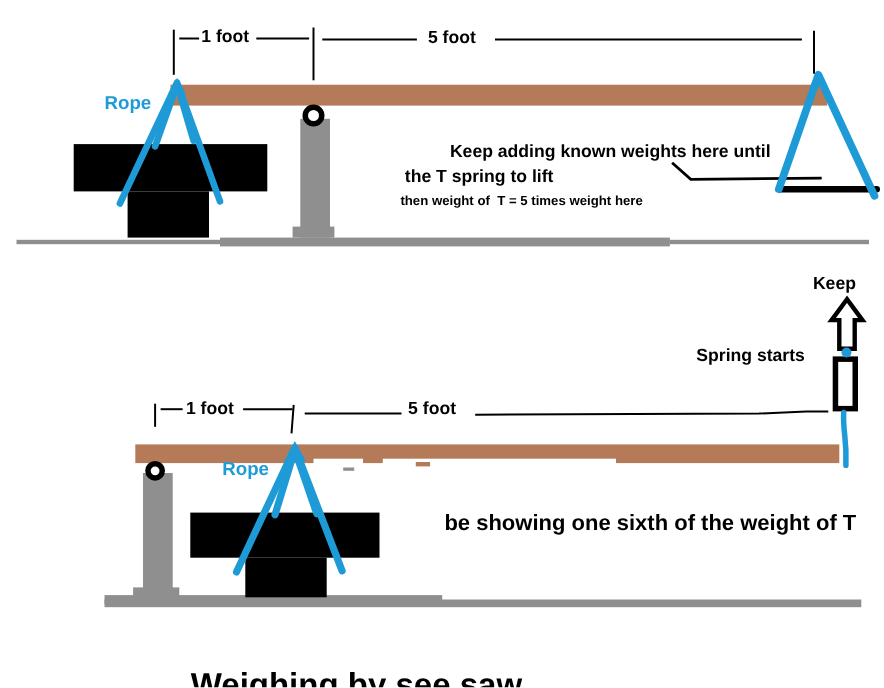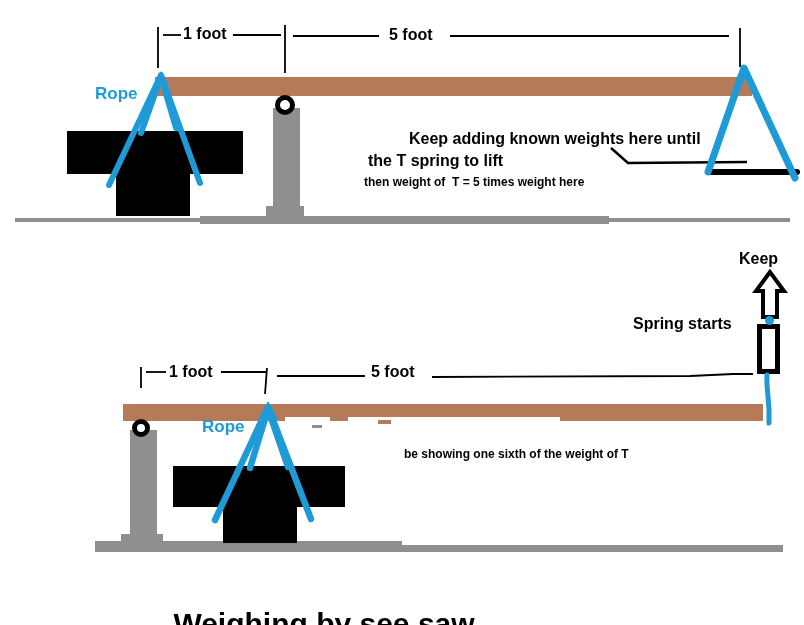--- a/index.html
+++ b/index.html
@@ -111,17 +111,17 @@
   <div class="txt blue-txt" style="left:95px;top:85px;font-size:17px;">Rope</div>
   <div class="txt" style="left:367px;top:131px;font-size:16px;margin-left:42px;">Keep adding known weights here until</div>
   <div class="txt" style="left:368px;top:153px;font-size:16px;">the T spring to lift</div>
   <div class="txt" style="left:364px;top:176px;font-size:12px;">then weight of  T = 5 times weight here</div>
 
   <div class="txt" style="left:739px;top:251px;font-size:16px;">Keep</div>
   <div class="txt" style="left:633px;top:316px;font-size:16px;">Spring starts</div>
   <div class="txt" style="left:169px;top:364px;font-size:16px;">1 foot</div>
   <div class="txt" style="left:371px;top:364px;font-size:16px;">5 foot</div>
   <div class="txt blue-txt" style="left:202px;top:418px;font-size:17px;">Rope</div>
-  <div class="txt" style="left:404px;top:448px;font-size:12px;">be showing one sixth of the weight of T</div>
+  <div class="txt" style="left:404px;top:466px;font-size:20px;">be showing one sixth of the weight of T</div>
 
   <div class="txt" style="left:0;top:608px;width:648px;text-align:center;font-size:30px;white-space:normal;">Weighing by see saw</div>
 
 </div>
 
 </body></html>

